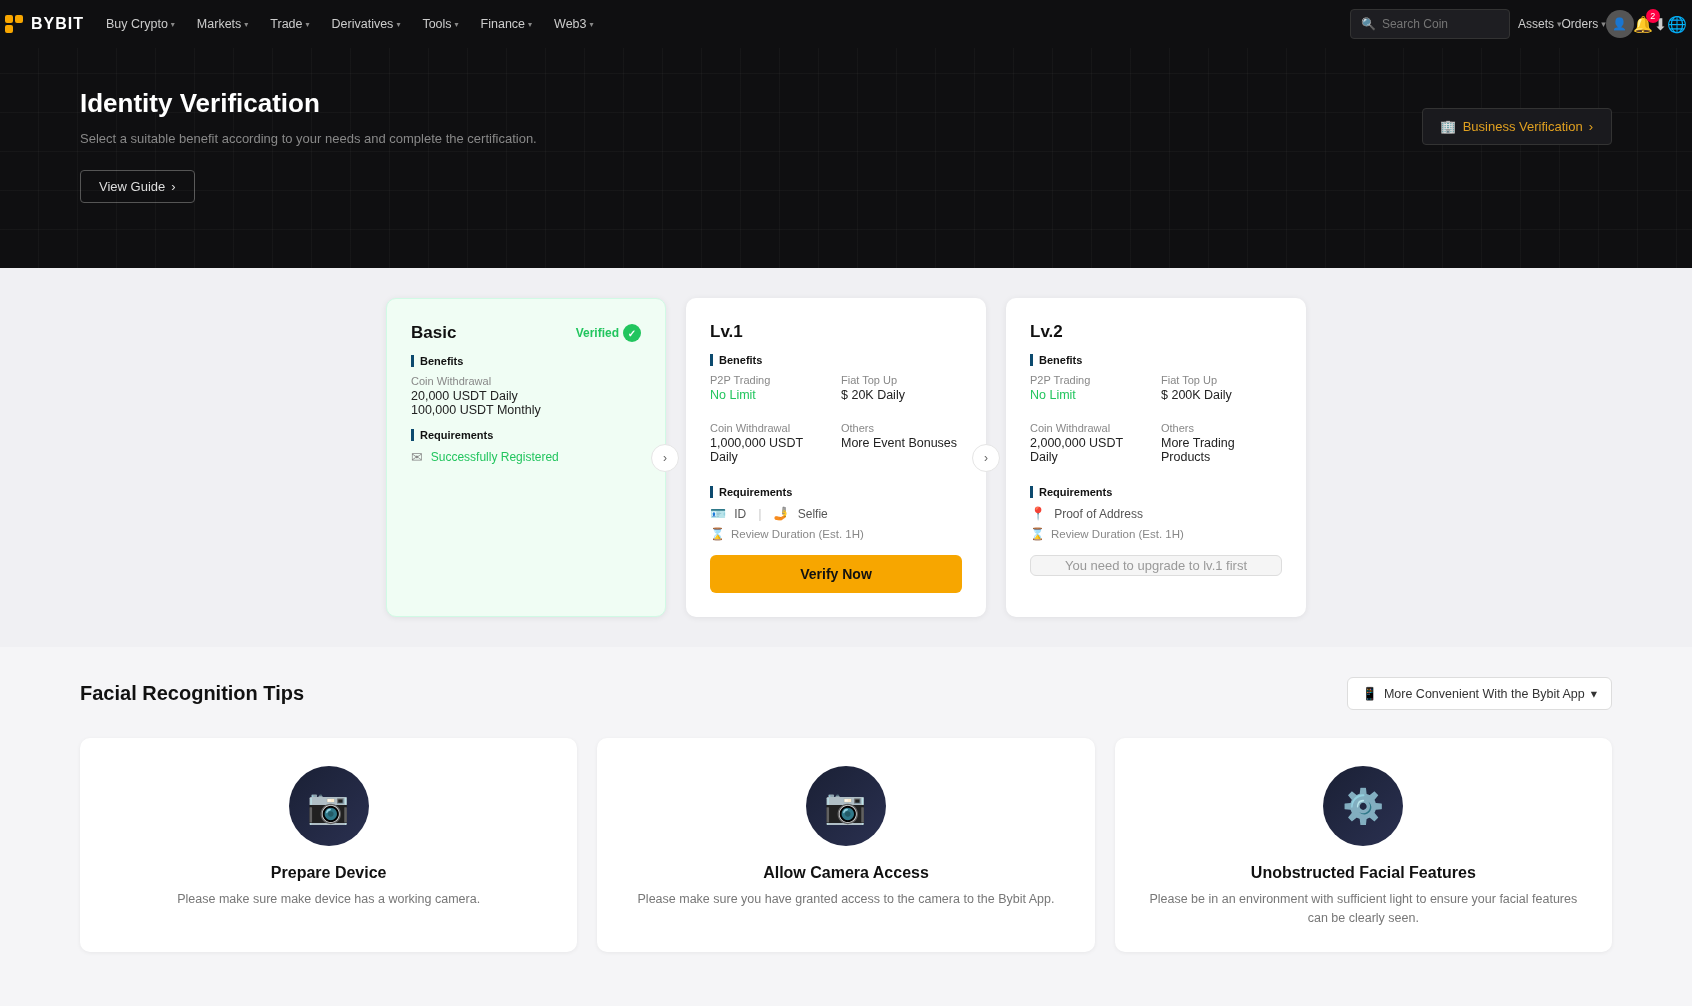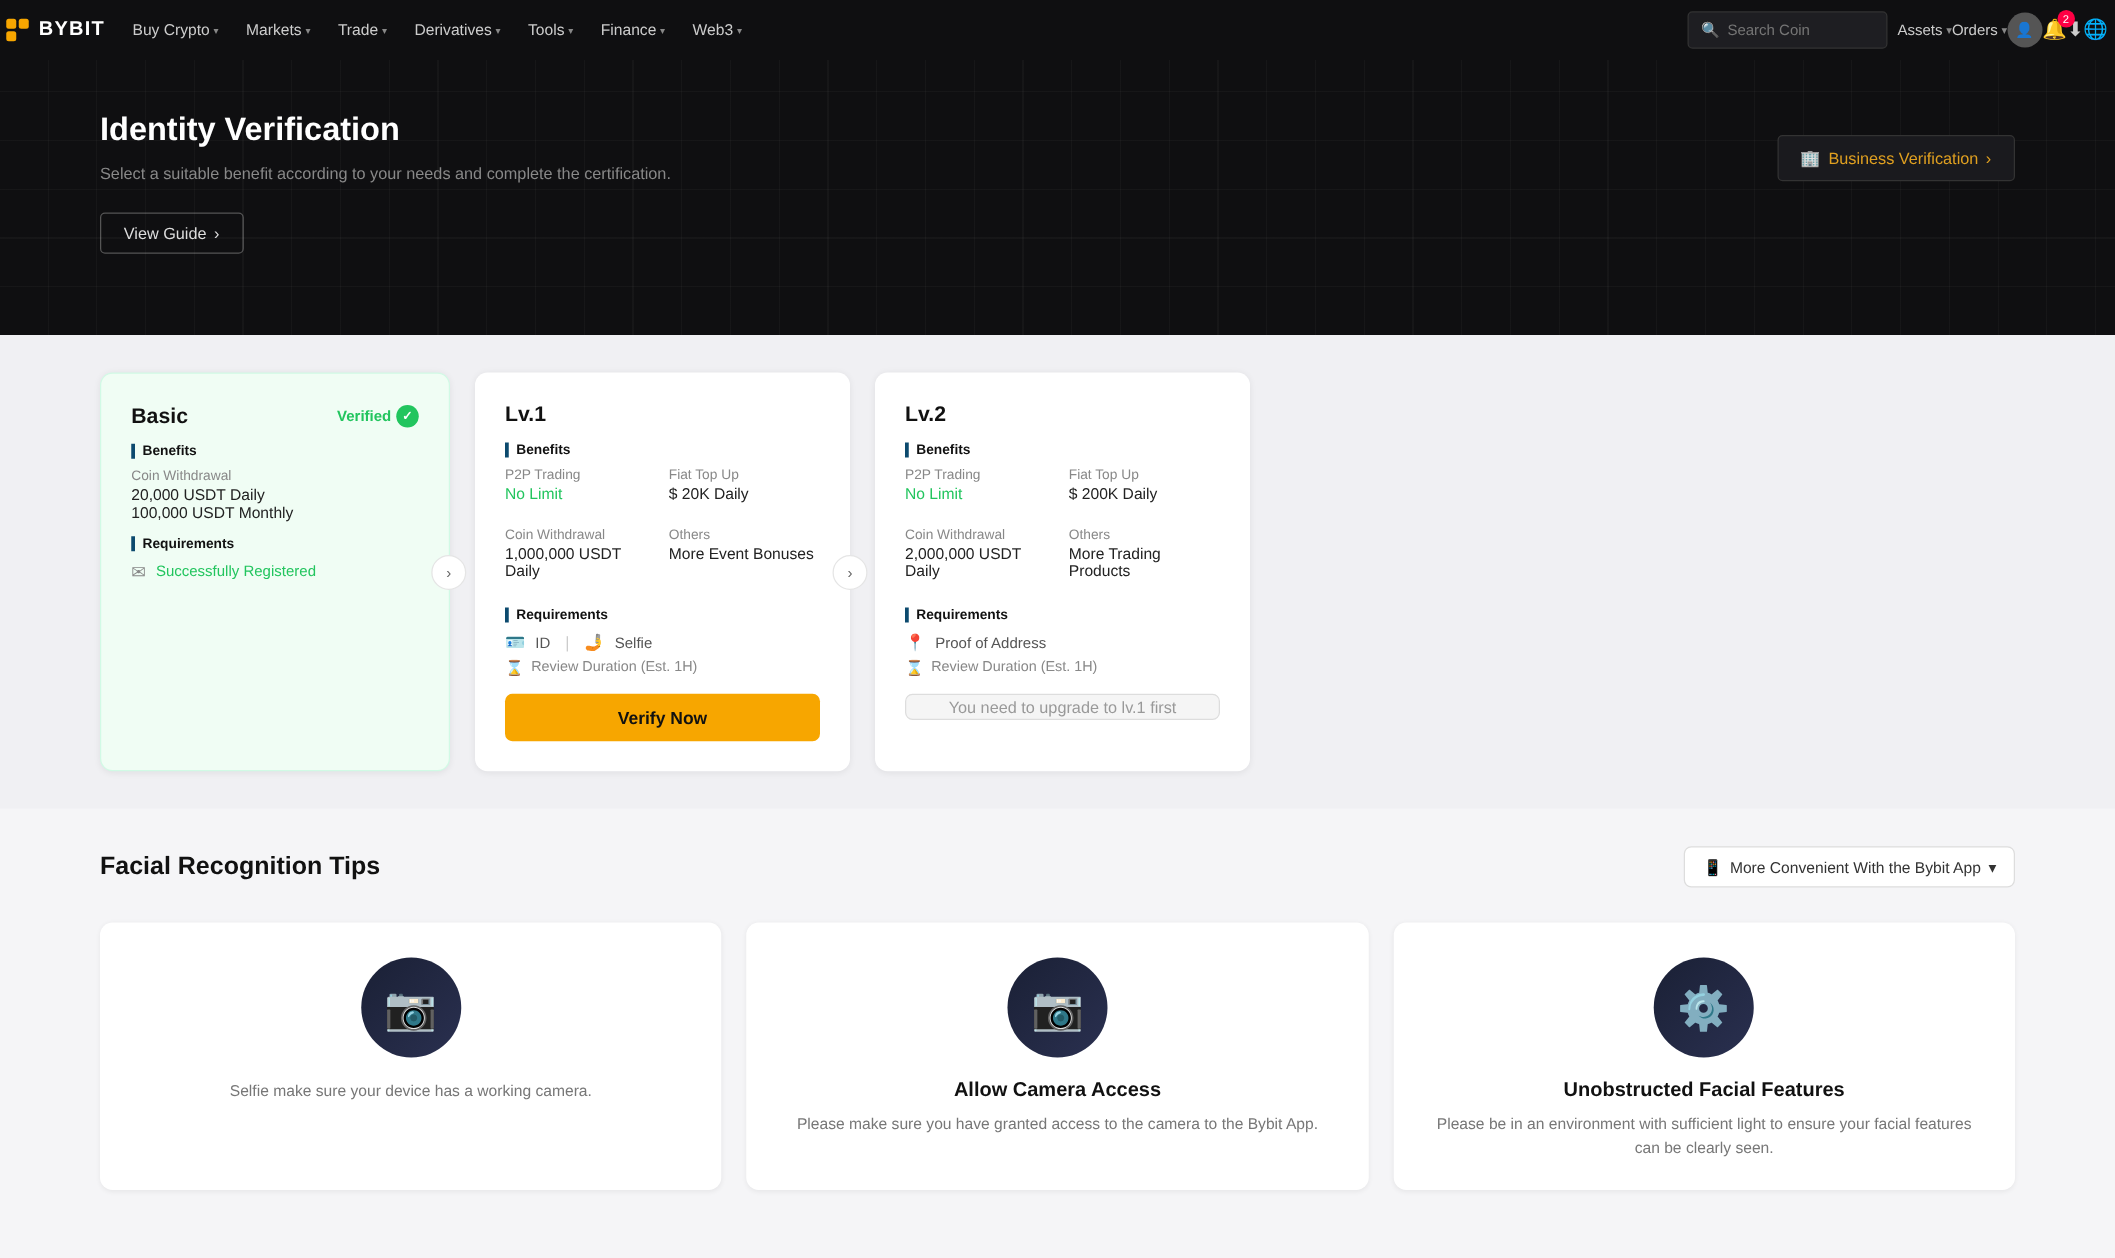--- a/index.html
+++ b/index.html
@@ -82,21 +82,21 @@
       font-size: 13px; cursor: pointer;
       display: flex; align-items: center; gap: 6px;
     }
 
     
     .cards-section {
       background: #f0f0f3;
       padding: 30px 80px;
       display: flex;
       gap: 20px;
-      justify-content: flex-start;
+      justify-content: center;
     }
 
     .card {
       background: #fff;
       border-radius: 10px;
       padding: 24px;
       width: 280px;
       box-shadow: 0 1px 6px rgba(0,0,0,0.07);
       position: relative;
     }
@@ -367,21 +367,22 @@
       <span>More Convenient With the Bybit App</span>
       <span>▾</span>
     </button>
   </div>
   <div class="tips-cards">
 
     <div class="tip-card">
       <div style="width:80px;height:80px;margin:0 auto 18px;background:linear-gradient(135deg,#1a2035,#2a3050);border-radius:50%;display:flex;align-items:center;justify-content:center;font-size:34px;">
         <span>📷</span>
       </div>
-      <p class="tip-desc">Selfie make sure your device has a working camera.</p>
+      <div class="tip-title">Prepare Device</div>
+      <p class="tip-desc">Please make sure make device has a working camera.</p>
     </div>
 
     <div class="tip-card">
       <div style="width:80px;height:80px;margin:0 auto 18px;background:linear-gradient(135deg,#1a2035,#2a3050);border-radius:50%;display:flex;align-items:center;justify-content:center;font-size:34px;">
         <span>📷</span>
       </div>
       <div class="tip-title">Allow Camera Access</div>
       <p class="tip-desc">Please make sure you have granted access to the camera to the Bybit App.</p>
     </div>
 

